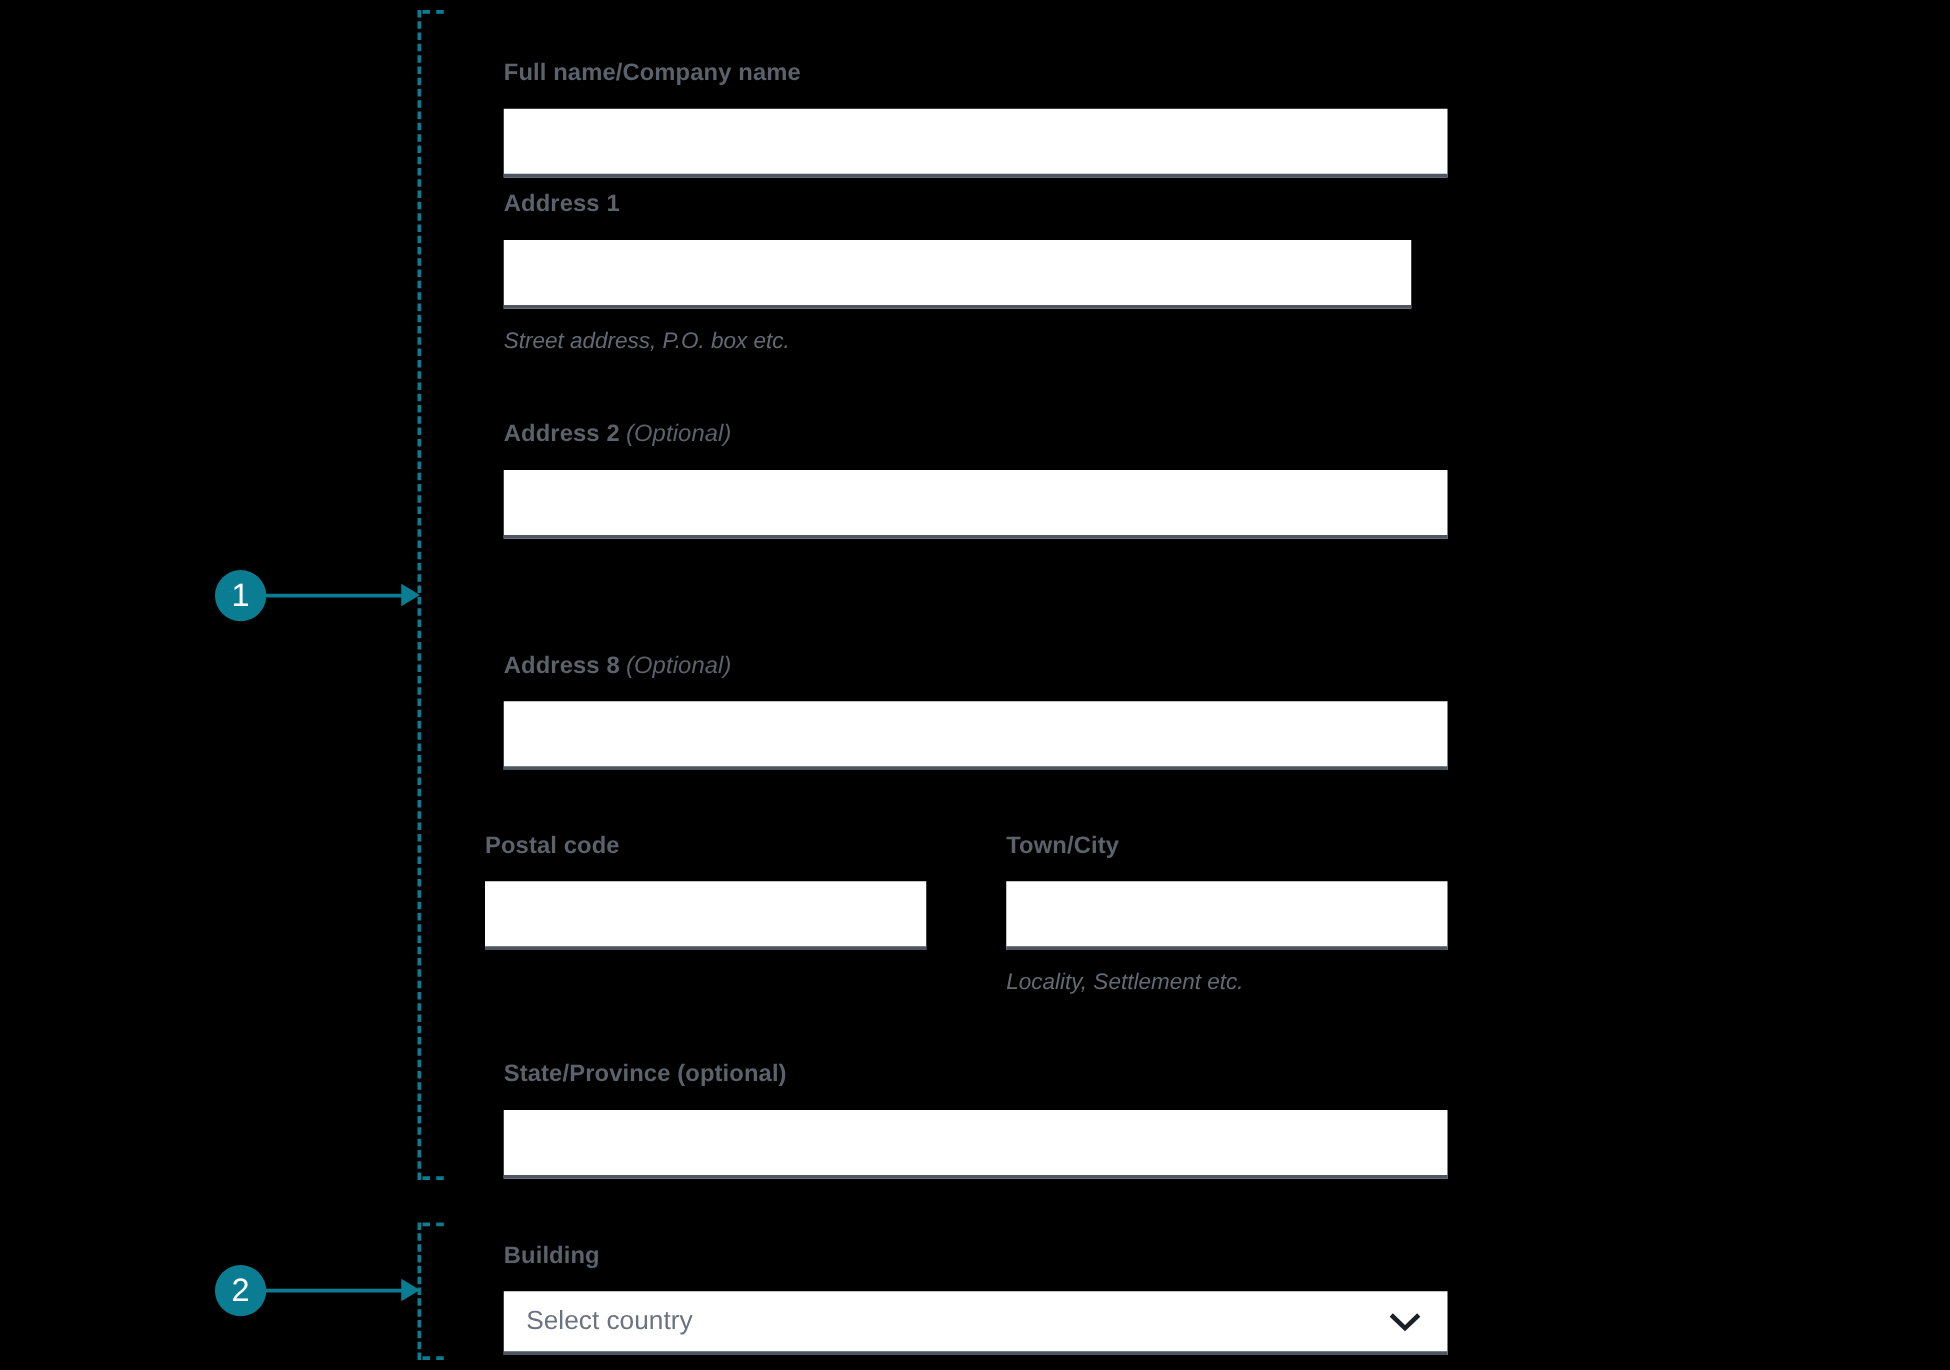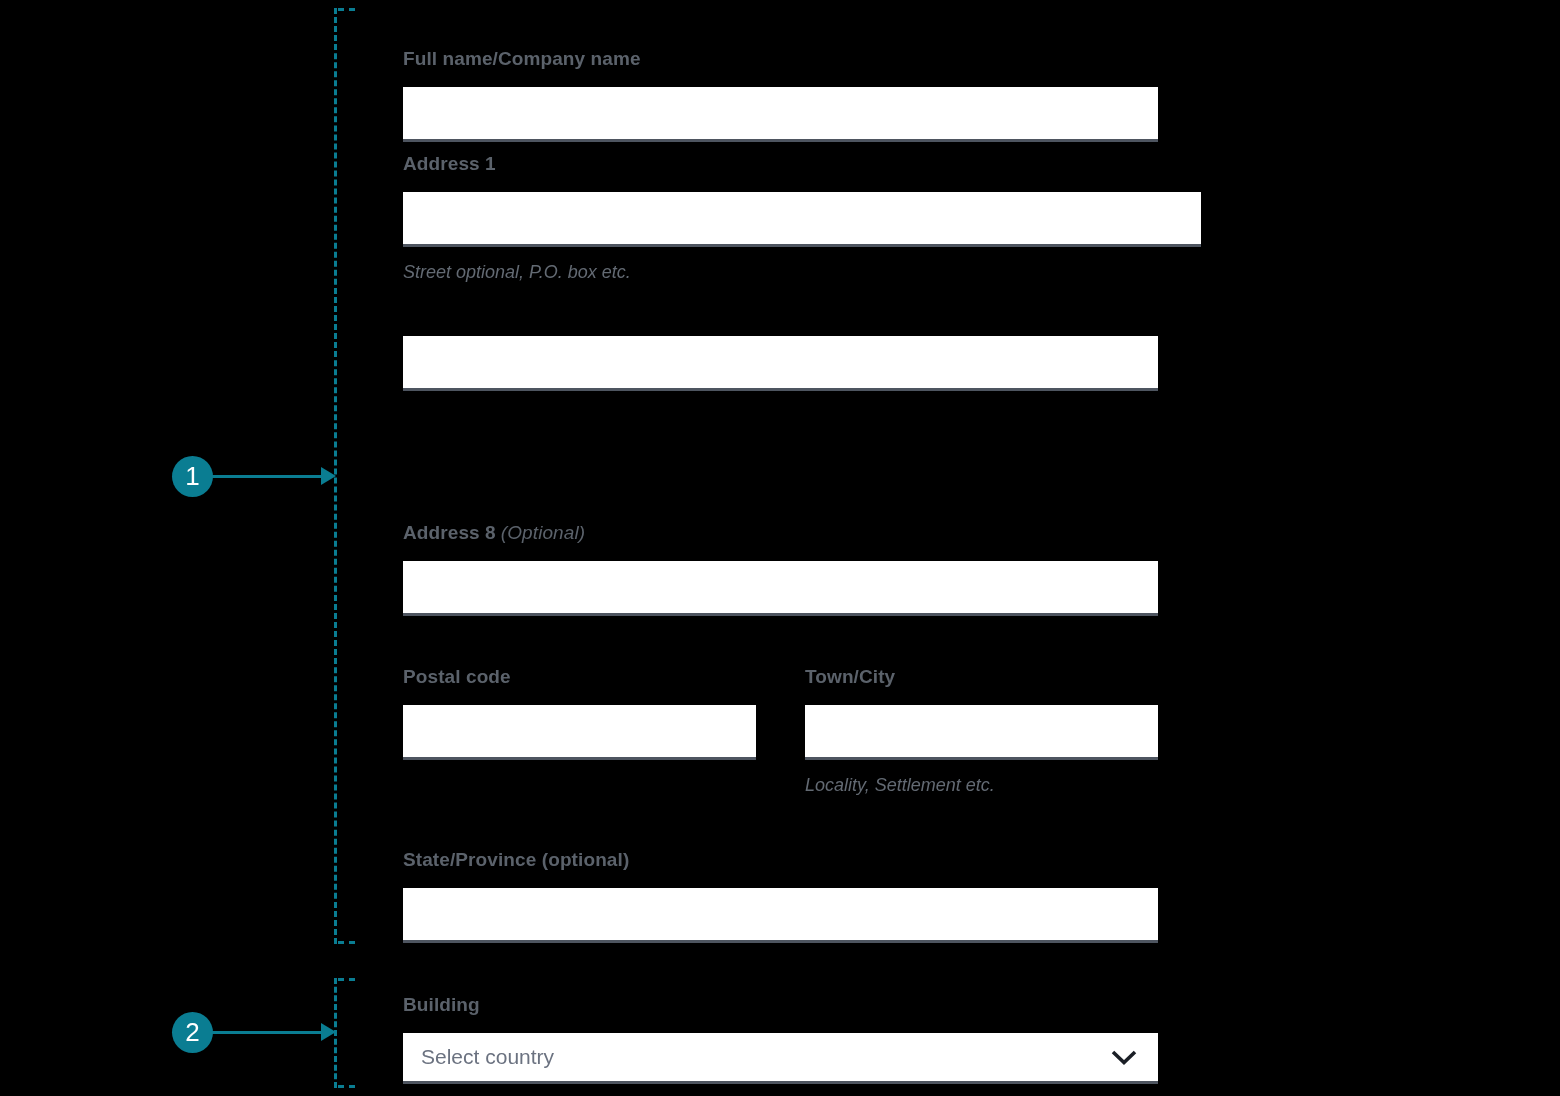--- a/index.html
+++ b/index.html
@@ -89,36 +89,37 @@
 
   <div class="bracket-vert" style="left:334px; top:978px; height:110px;"></div>
   <div class="bracket-horiz" style="left:338px; top:978px;"></div>
   <div class="bracket-horiz" style="left:338px; top:1085px;"></div>
 
   <div class="field-group" style="left:403px; top:8px; width:755px;margin-top:39px;">
     <div class="field-label">Full name/Company name</div>
     <input class="text-input" type="text" value="" style="">
   </div>
 
-  <div class="field-group" style="left:403px; top:152px; width:798px;">
+  <div class="field-group" style="left:403px; top:152px; width:726px;">
     <div class="field-label">Address 1</div>
     <input class="text-input" type="text" value="" style="">
-    <div class="helper-text">Street optional, P.O. box etc.</div>
+    <div class="helper-text">Street address, P.O. box etc.</div>
   </div>
 
   <div class="field-group" style="left:403px; top:336px; width:755px;">
+    <div class="field-label"><span>Address 2</span><span class="optional-suffix">(Optional)</span></div>
     <input class="text-input" type="text" value="" style="">
   </div>
 
   <div class="field-group" style="left:403px; top:521px; width:755px;">
     <div class="field-label"><span>Address 8</span><span class="optional-suffix">(Optional)</span></div>
     <input class="text-input" type="text" value="" style="">
   </div>
 
-  <div class="field-group" style="left:403px; top:665px; width:353px;">
+  <div class="field-group" style="left:388px; top:665px; width:353px;">
     <div class="field-label">Postal code</div>
     <input class="text-input" type="text" value="" style="">
   </div>
 
   <div class="field-group" style="left:805px; top:665px; width:353px;">
     <div class="field-label">Town/City</div>
     <input class="text-input" type="text" value="" style="">
     <div class="helper-text">Locality, Settlement etc.</div>
   </div>
 

